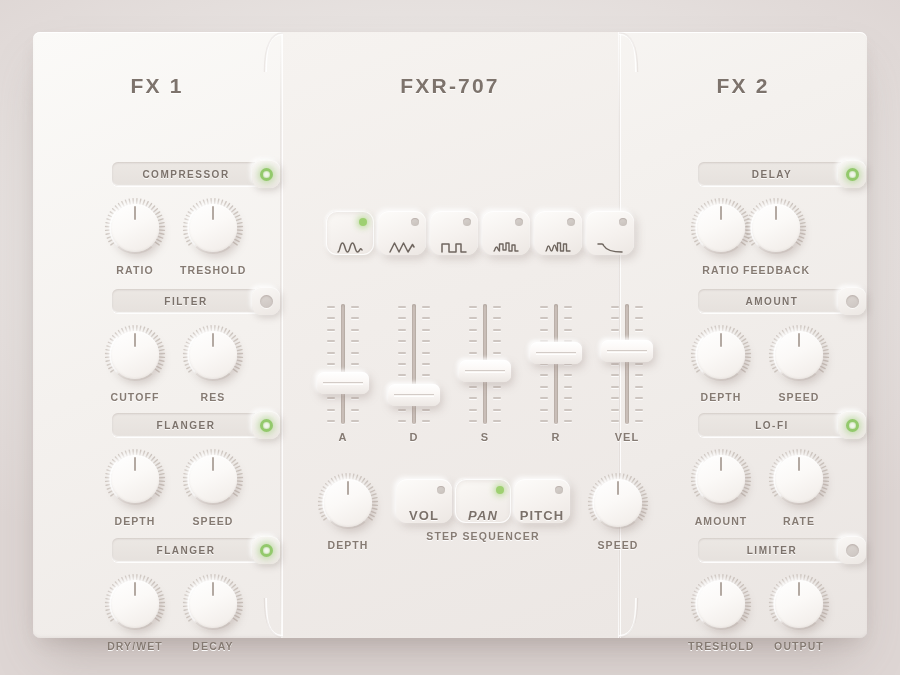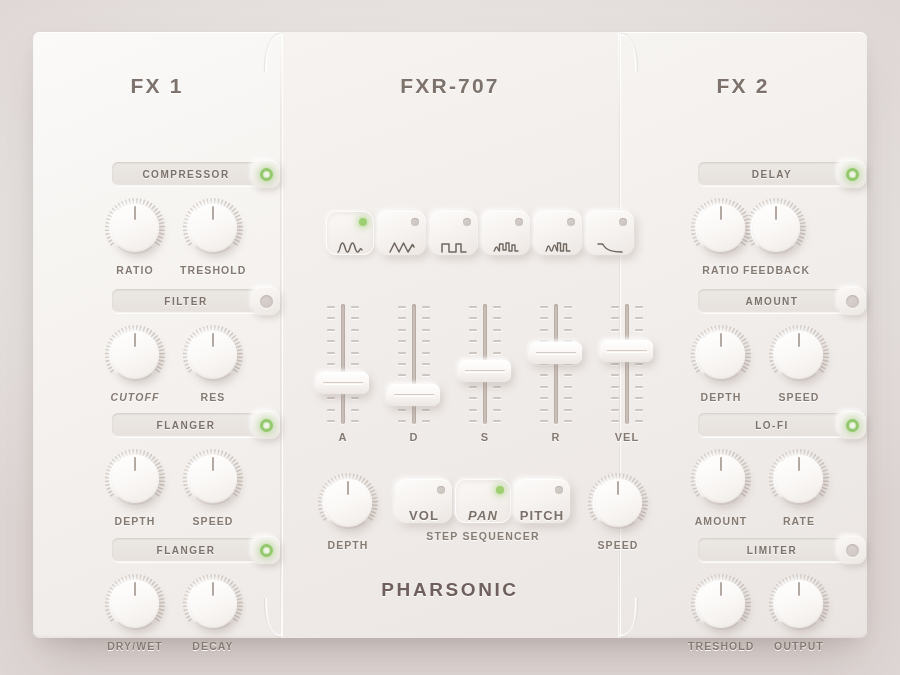--- a/index.html
+++ b/index.html
@@ -256,21 +256,20 @@
     <path d="M36,39 C21,39 17.5,21 17.5,0" fill="none" stroke="rgba(172,157,151,0.17)" stroke-width="1.5"></path>
   </svg>
   <svg style="position:absolute;left:584px;top:566px;width:38px;height:40px;overflow:visible">
     <path d="M2,38 C18,38 19,20 19,0" fill="none" stroke="rgba(255,255,255,0.85)" stroke-width="2"></path>
     <path d="M2,39 C17,39 20.5,21 20.5,0" fill="none" stroke="rgba(172,157,151,0.17)" stroke-width="1.5"></path>
   </svg>
 
   <div class="col-title" id="title-fx1">FX 1</div>
   <div class="col-title" id="title-center">FXR-707</div>
   <div class="col-title" id="title-fx2">FX 2</div>
-  <div id="brand">PHARSONIC</div>
 
   <div id="fx1-col">
       <div class="toggle-row" style="left:79px; top:130px;">
       <div class="pill">COMPRESSOR</div>
       <div class="led-base">
         <span class="led on"></span>
       </div>
     </div>
       <div class="knob-wrap" style="left:69px; top:165px;">
       <div class="knob">
@@ -369,21 +368,21 @@
         <div class="ind" style="transform:rotate(0deg)"></div>
       </div>
       <div class="knob-label">TRESHOLD</div>
     </div>
       <div class="toggle-row" style="left:79px; top:257px;">
       <div class="pill">FILTER</div>
       <div class="led-base">
         <span class="led off"></span>
       </div>
     </div>
-      <div class="knob-wrap" style="left:69px; top:292px;font-style:italic;">
+      <div class="knob-wrap" style="left:69px; top:292px;">
       <div class="knob">
         <div class="ticks">
             <svg viewBox="0 0 62 62">
     <g stroke="rgba(180,169,162,0.62)" stroke-width="1.35" stroke-linecap="round">
                 <line x1="10.93" y1="45.05" x2="6.84" y2="47.92"></line>
                 <line x1="9.25" y1="42.28" x2="4.82" y2="44.59"></line>
                 <line x1="7.96" y1="39.32" x2="3.25" y2="41.02"></line>
                 <line x1="7.06" y1="36.21" x2="2.17" y2="37.27"></line>
                 <line x1="6.58" y1="33.01" x2="1.60" y2="33.42"></line>
                 <line x1="6.53" y1="29.77" x2="1.54" y2="29.52"></line>

